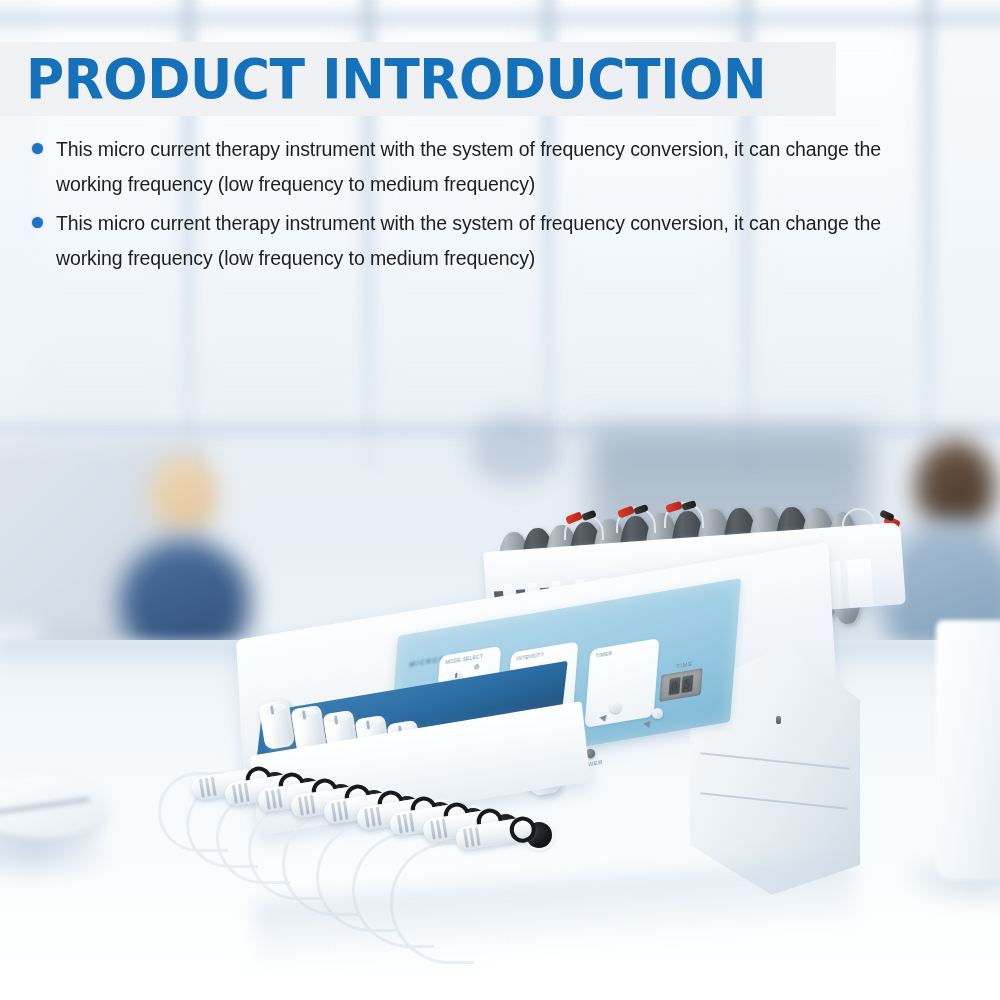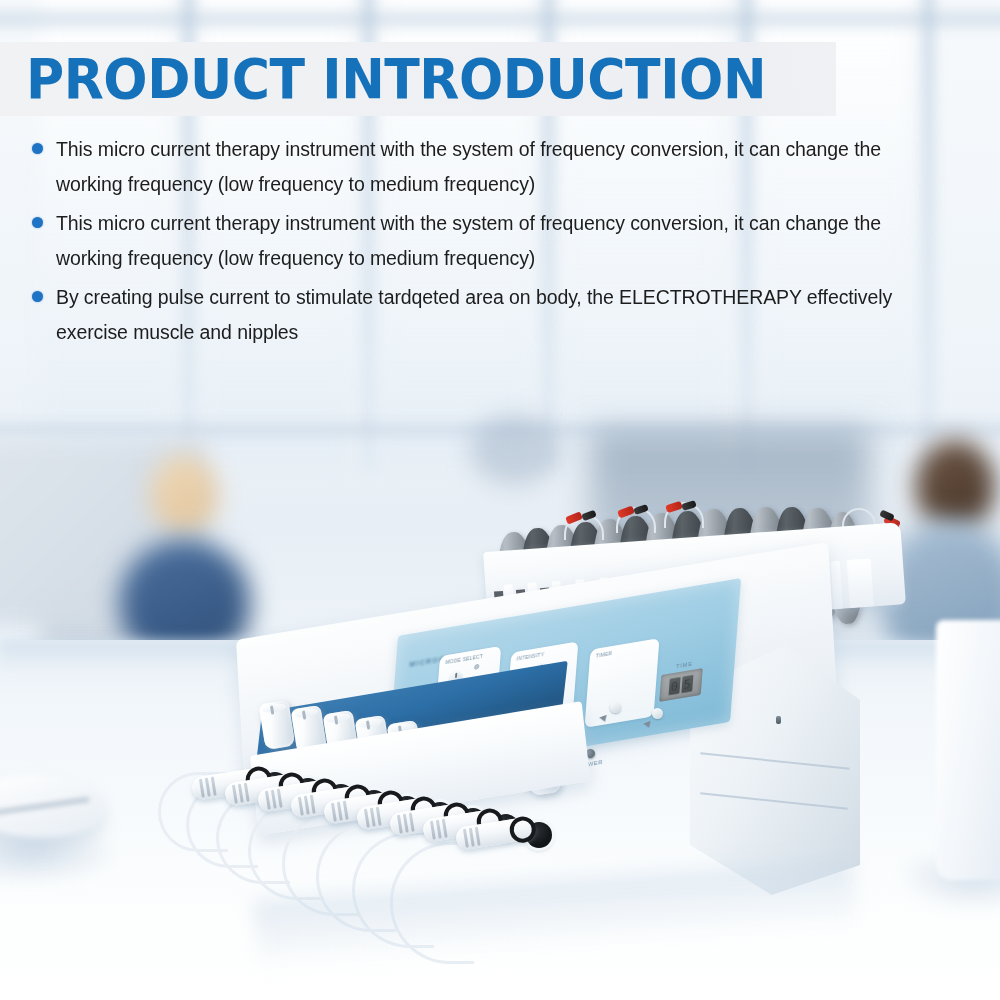--- a/index.html
+++ b/index.html
@@ -462,24 +462,20 @@
   <div class="title">PRODUCT INTRODUCTION</div>
 
   <div class="bullets">
     <div class="bullet">
       <span class="dot"></span>
       <div class="btext">This micro current therapy instrument with the system of frequency conversion, it can change the working frequency (low frequency to medium frequency)</div>
     </div>
     <div class="bullet">
       <span class="dot"></span>
       <div class="btext">This micro current therapy instrument with the system of frequency conversion, it can change the working frequency (low frequency to medium frequency)</div>
-    </div>
-    <div class="bullet">
-      <span class="dot"></span>
-      <div class="btext">By creating pulse current to stimulate tardqeted area on body, the ELECTROTHERAPY effectively exercise muscle and nipples</div>
     </div>
   </div>
 
   <div class="device">
 
     <div>
       <div class="pad" style="left:498px;top:532px;transform:rotate(-4deg);"></div>
       <div class="pad pad-dark" style="left:522px;top:528px;transform:rotate(-4deg);"></div>
       <div class="pad" style="left:546px;top:525px;transform:rotate(-4deg);"></div>
       <div class="pad pad-dark" style="left:570px;top:522px;transform:rotate(-4deg);"></div>

